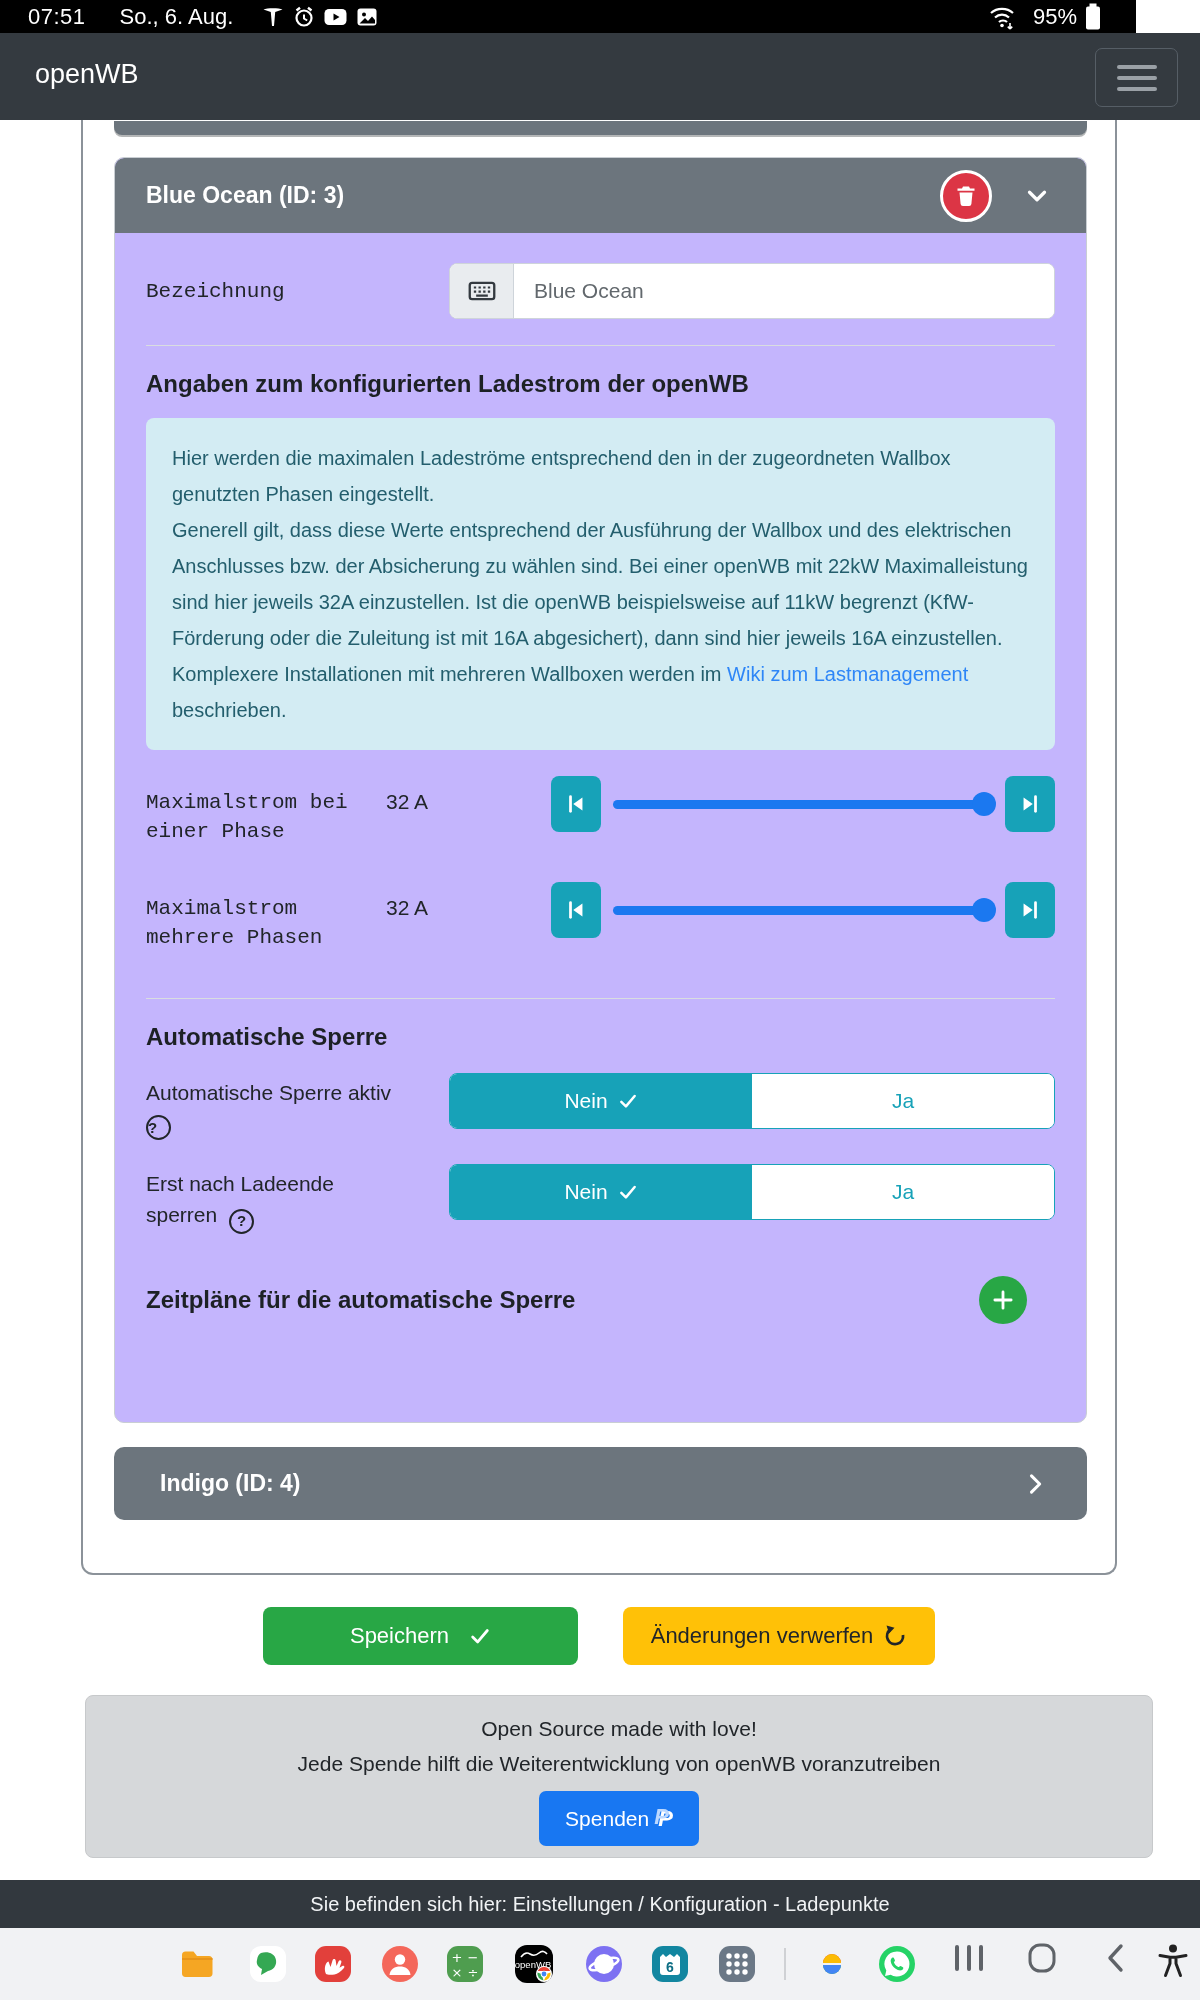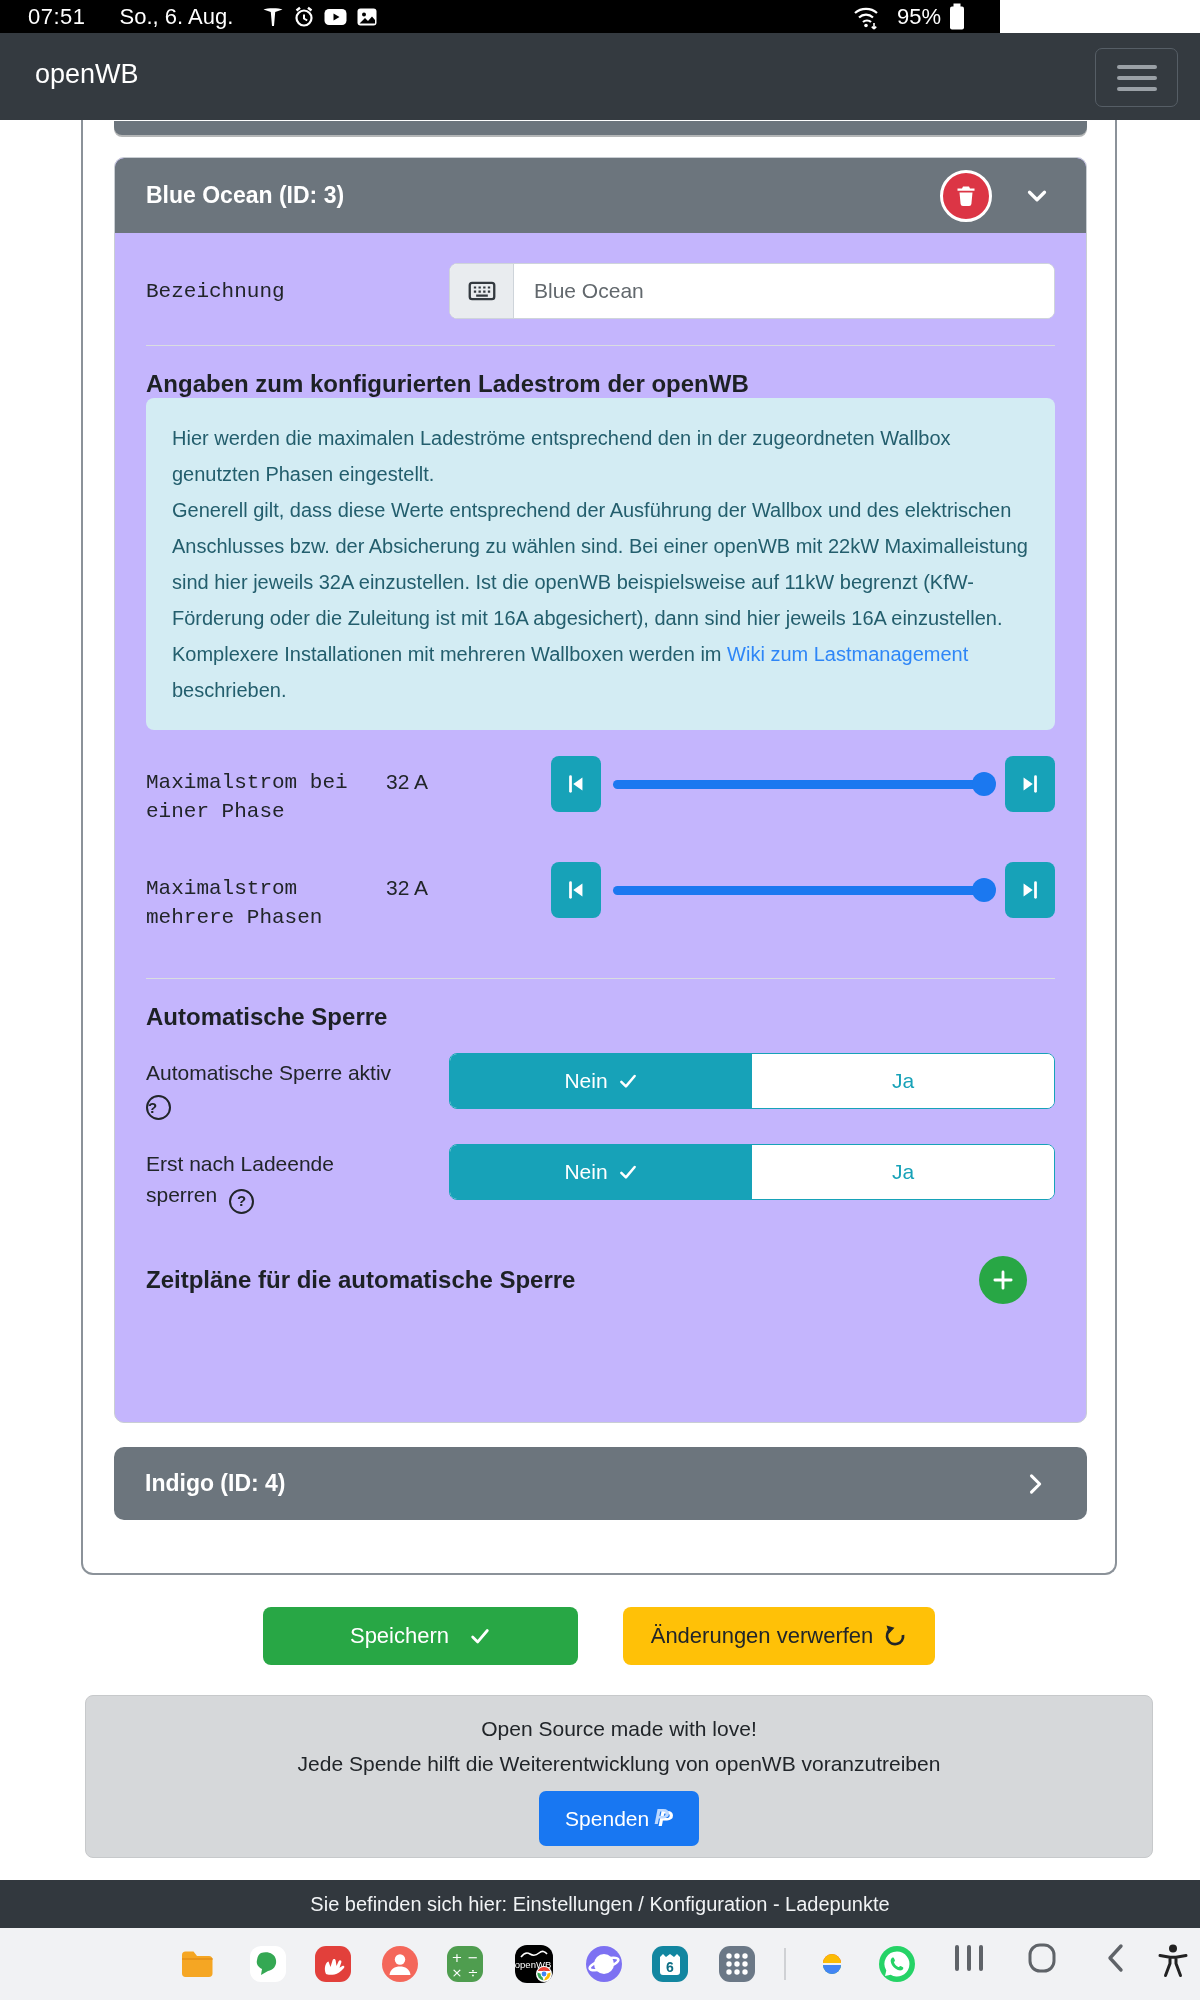--- a/index.html
+++ b/index.html
@@ -1,20 +1,20 @@
 <!DOCTYPE html>
 <html><head>
 <meta charset="utf-8">
 <style>
   * { margin:0; padding:0; box-sizing:border-box; }
   html,body { width:1200px; height:2000px; }
   body { font-family:"Liberation Sans","DejaVu Sans",sans-serif; background:#fff; position:relative; overflow:hidden; }
 
   
-  .statusbar { position:absolute; top:0; left:0; width:1000px; height:33px; background:#000; color:#fff;
+  .statusbar { position:absolute; top:0; left:0; width:1136px; height:33px; background:#000; color:#fff;
     display:flex; align-items:center; padding:12px 28px; font-size:22px; }
   .statusbar .time { margin-right:34px; letter-spacing:.5px; }
   .statusbar .date { margin-right:28px; }
   .sb-ico { margin-right:7px; display:inline-flex; }
   .sb-right { margin-left:auto; display:flex; align-items:center; gap:8px; }
 
   
   .appbar { position:absolute; top:33px; left:0; width:1200px; height:87px; background:#343a40; }
   .app-title { position:absolute; left:35px; top:26px; color:#fff; font-size:27px; }
   .hamburger { position:absolute; left:1095px; top:15px; width:83px; height:59px; background:transparent;
@@ -38,21 +38,21 @@
 
   .form-row { display:grid; grid-template-columns:303px 1fr; align-items:center; height:56px; }
   .field-label { font-size:21px; color:#212529;font-family:Liberation Mono, monospace; }
   .input-group { display:flex; height:56px; border:1px solid #ced4da; border-radius:8px; overflow:hidden; background:#fff; }
   .input-prefix { width:64px; background:#e9ecef; border-right:1px solid #ced4da; display:flex; align-items:center; justify-content:center; }
   .input-group input { flex:1; border:none; outline:none; font-size:21px; color:#62686d; padding:0 20px; font-family:inherit; }
 
   hr.divider { border:none; border-top:1px solid #d9dde0; margin:26px 0 0; }
   h2.section { font-size:24px; font-weight:bold; color:#1d2125; margin:24px 0 0; }
 
-  .alert { background:#d3ecf3; border-radius:8px; padding:22px 26px;
+  .alert { margin-top:20px; background:#d3ecf3; border-radius:8px; padding:22px 26px;
     color:#235e6d; font-size:20px; line-height:1.8; }
   .alert a { color:#2e86f7; text-decoration:none; }
 
   .slider-row { display:grid; grid-template-columns:240px 165px 1fr; margin-top:26px; min-height:96px; align-items:start; }
   .slider-row .field-label { line-height:1.4; padding-top:12px; }
   .slider-val { font-size:21px; color:#212529; padding-top:14px; }
   .slider-ctl { display:flex; align-items:center; gap:12px; }
   .skip-btn { width:50px; height:56px; background:#17a2b8; border:none; border-radius:8px;
     display:flex; align-items:center; justify-content:center; cursor:pointer; flex:0 0 auto; }
   .track-wrap { flex:1; height:56px; position:relative; display:flex; align-items:center; }
@@ -70,21 +70,21 @@
   .toggle-opt { flex:1; border:none; background:#fff; color:#17a2b8; font-size:21px; font-family:inherit;
     display:flex; align-items:center; justify-content:center; gap:10px; cursor:pointer; }
   .toggle-opt.sel { background:#17a2b8; color:#fff; }
 
   .schedules-row { margin-top:42px; display:flex; align-items:center; justify-content:space-between; }
   .add-btn { width:48px; height:48px; border-radius:50%; border:none; background:#28a745;
     display:flex; align-items:center; justify-content:center; cursor:pointer; margin-right:28px; }
 
   
   .indigo { position:absolute; left:114px; top:1447px; width:973px; height:73px; background:#6c757d;
-    border-radius:10px; display:flex; align-items:center; padding:0 38px 0 31px; cursor:pointer; }
+    border-radius:10px; display:flex; align-items:center; padding:0 38px 0 46px; cursor:pointer; }
   .indigo .card-title { flex:1; }
 
   
   .btn-save { position:absolute; left:263px; top:1607px; width:315px; height:58px; background:#28a745; border:none;
     border-radius:8px; color:#fff; font-size:22px; font-family:inherit; display:flex; align-items:center; justify-content:center; gap:20px; cursor:pointer; }
   .btn-discard { position:absolute; left:623px; top:1607px; width:312px; height:58px; background:#ffc107; border:none;
     border-radius:8px; color:#212529; font-size:22px; font-family:inherit; display:flex; align-items:center; justify-content:center; gap:10px; cursor:pointer; }
 
   
   .footer-box { position:absolute; left:85px; top:1695px; width:1068px; height:163px; background:#d6d8da;

